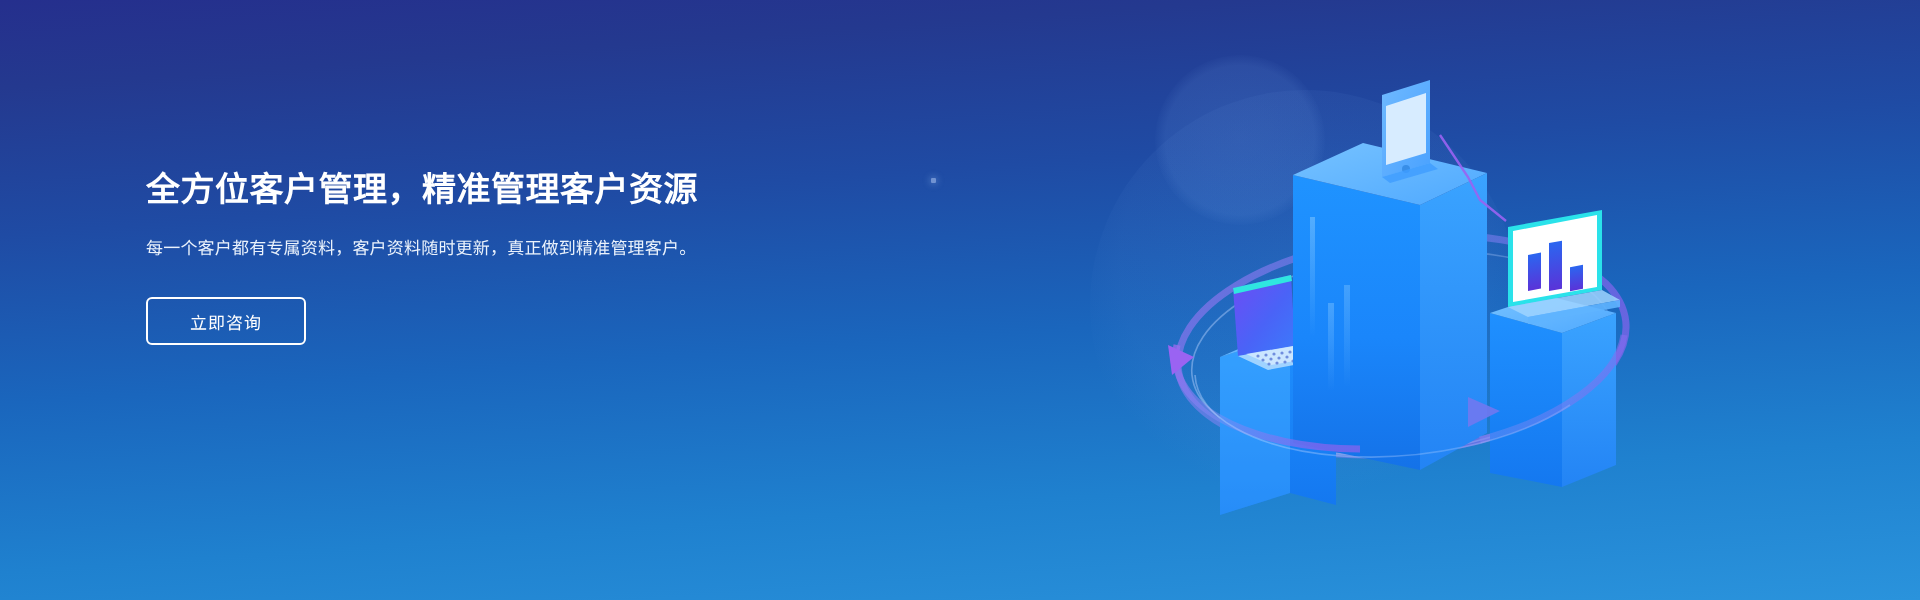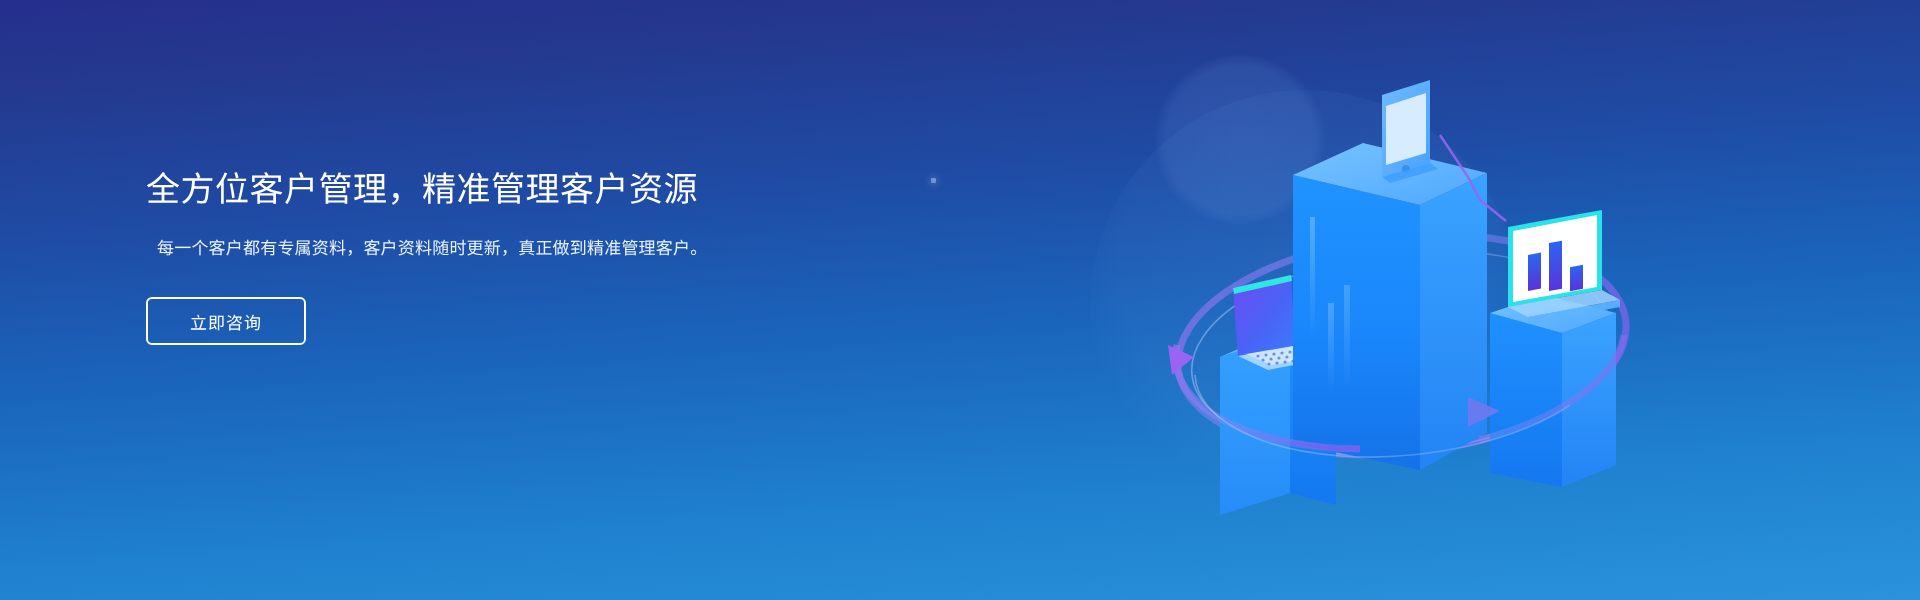--- a/index.html
+++ b/index.html
@@ -66,27 +66,27 @@
   .copy {
     position: absolute;
     left: 146px;
     top: 168px;
     width: 640px;
   }
   .headline {
     margin: 0;
     font-size: 34px;
     line-height: 42px;
-    font-weight: normal;
+    font-weight: bold;
     color: #ffffff;
     letter-spacing: 0.5px;
     white-space: nowrap;
   }
   .subcopy {
-    margin: 26px 0 0 11px;
+    margin: 26px 0 0 0;
     font-size: 17px;
     line-height: 25px;
     color: #eaf2fc;
     font-weight: normal;
     width: 590px;
     letter-spacing: 0.2px;
   }
   .cta {
     display: inline-flex;
     align-items: center;

